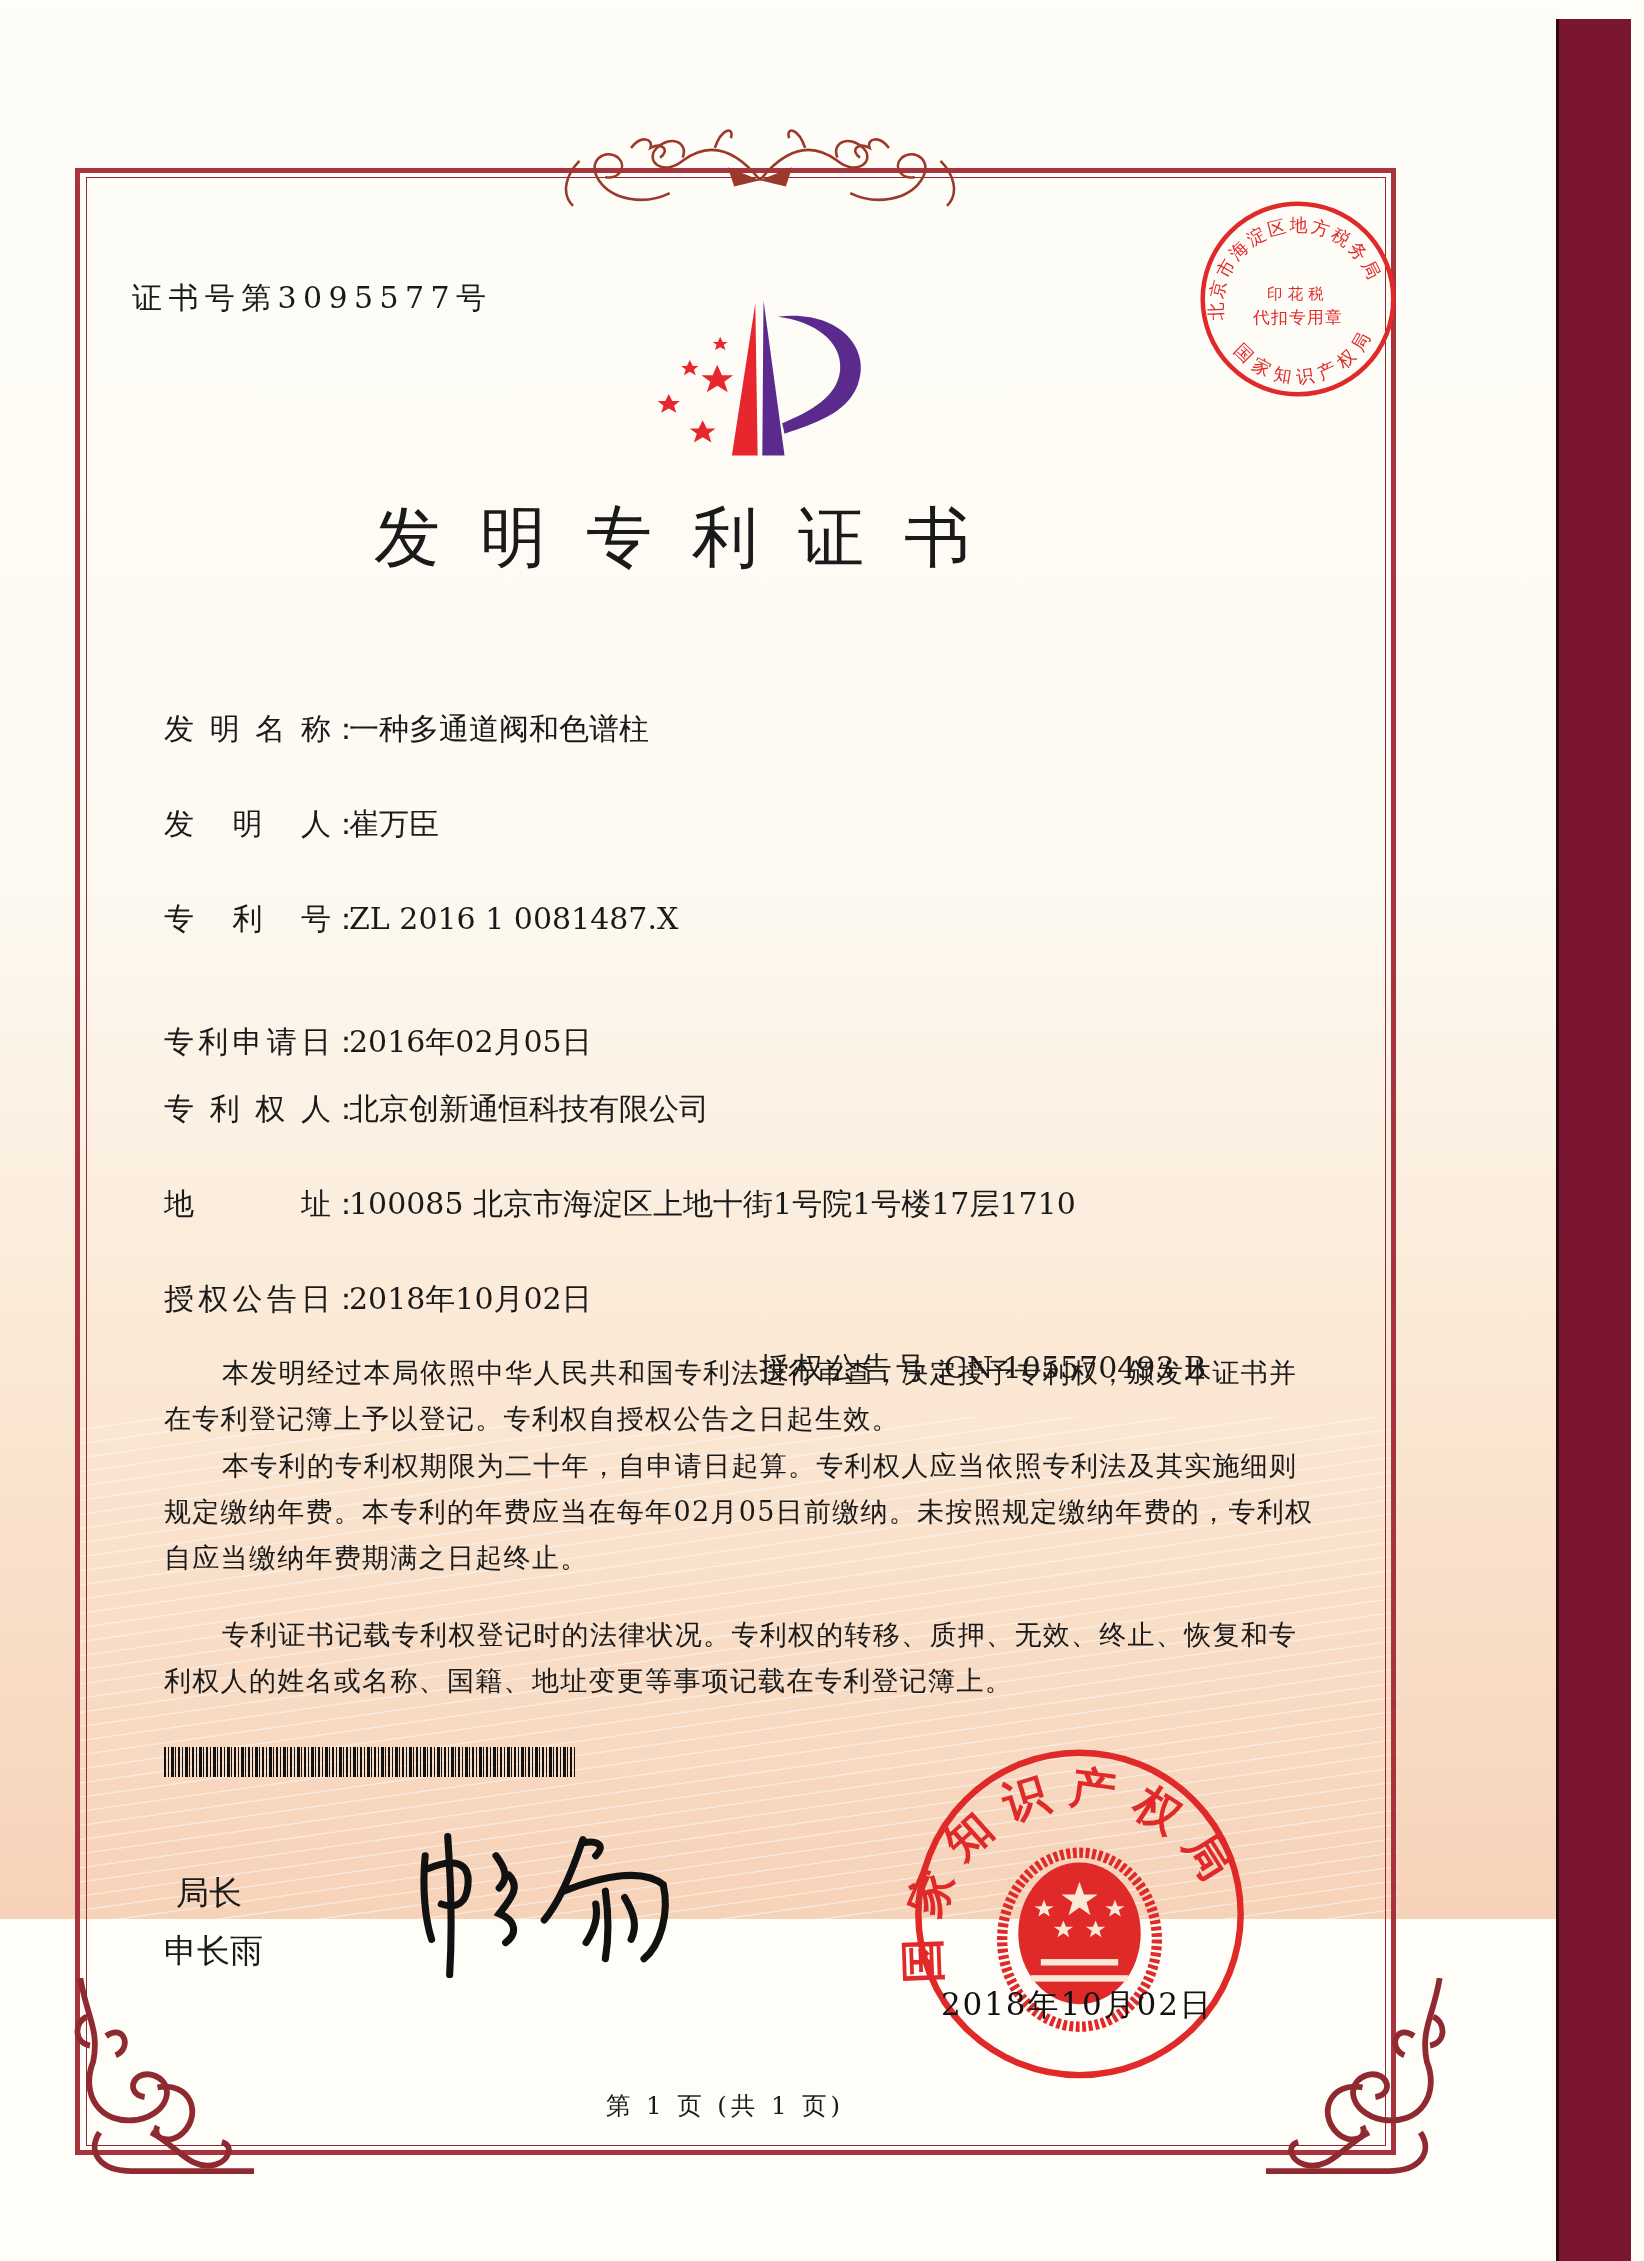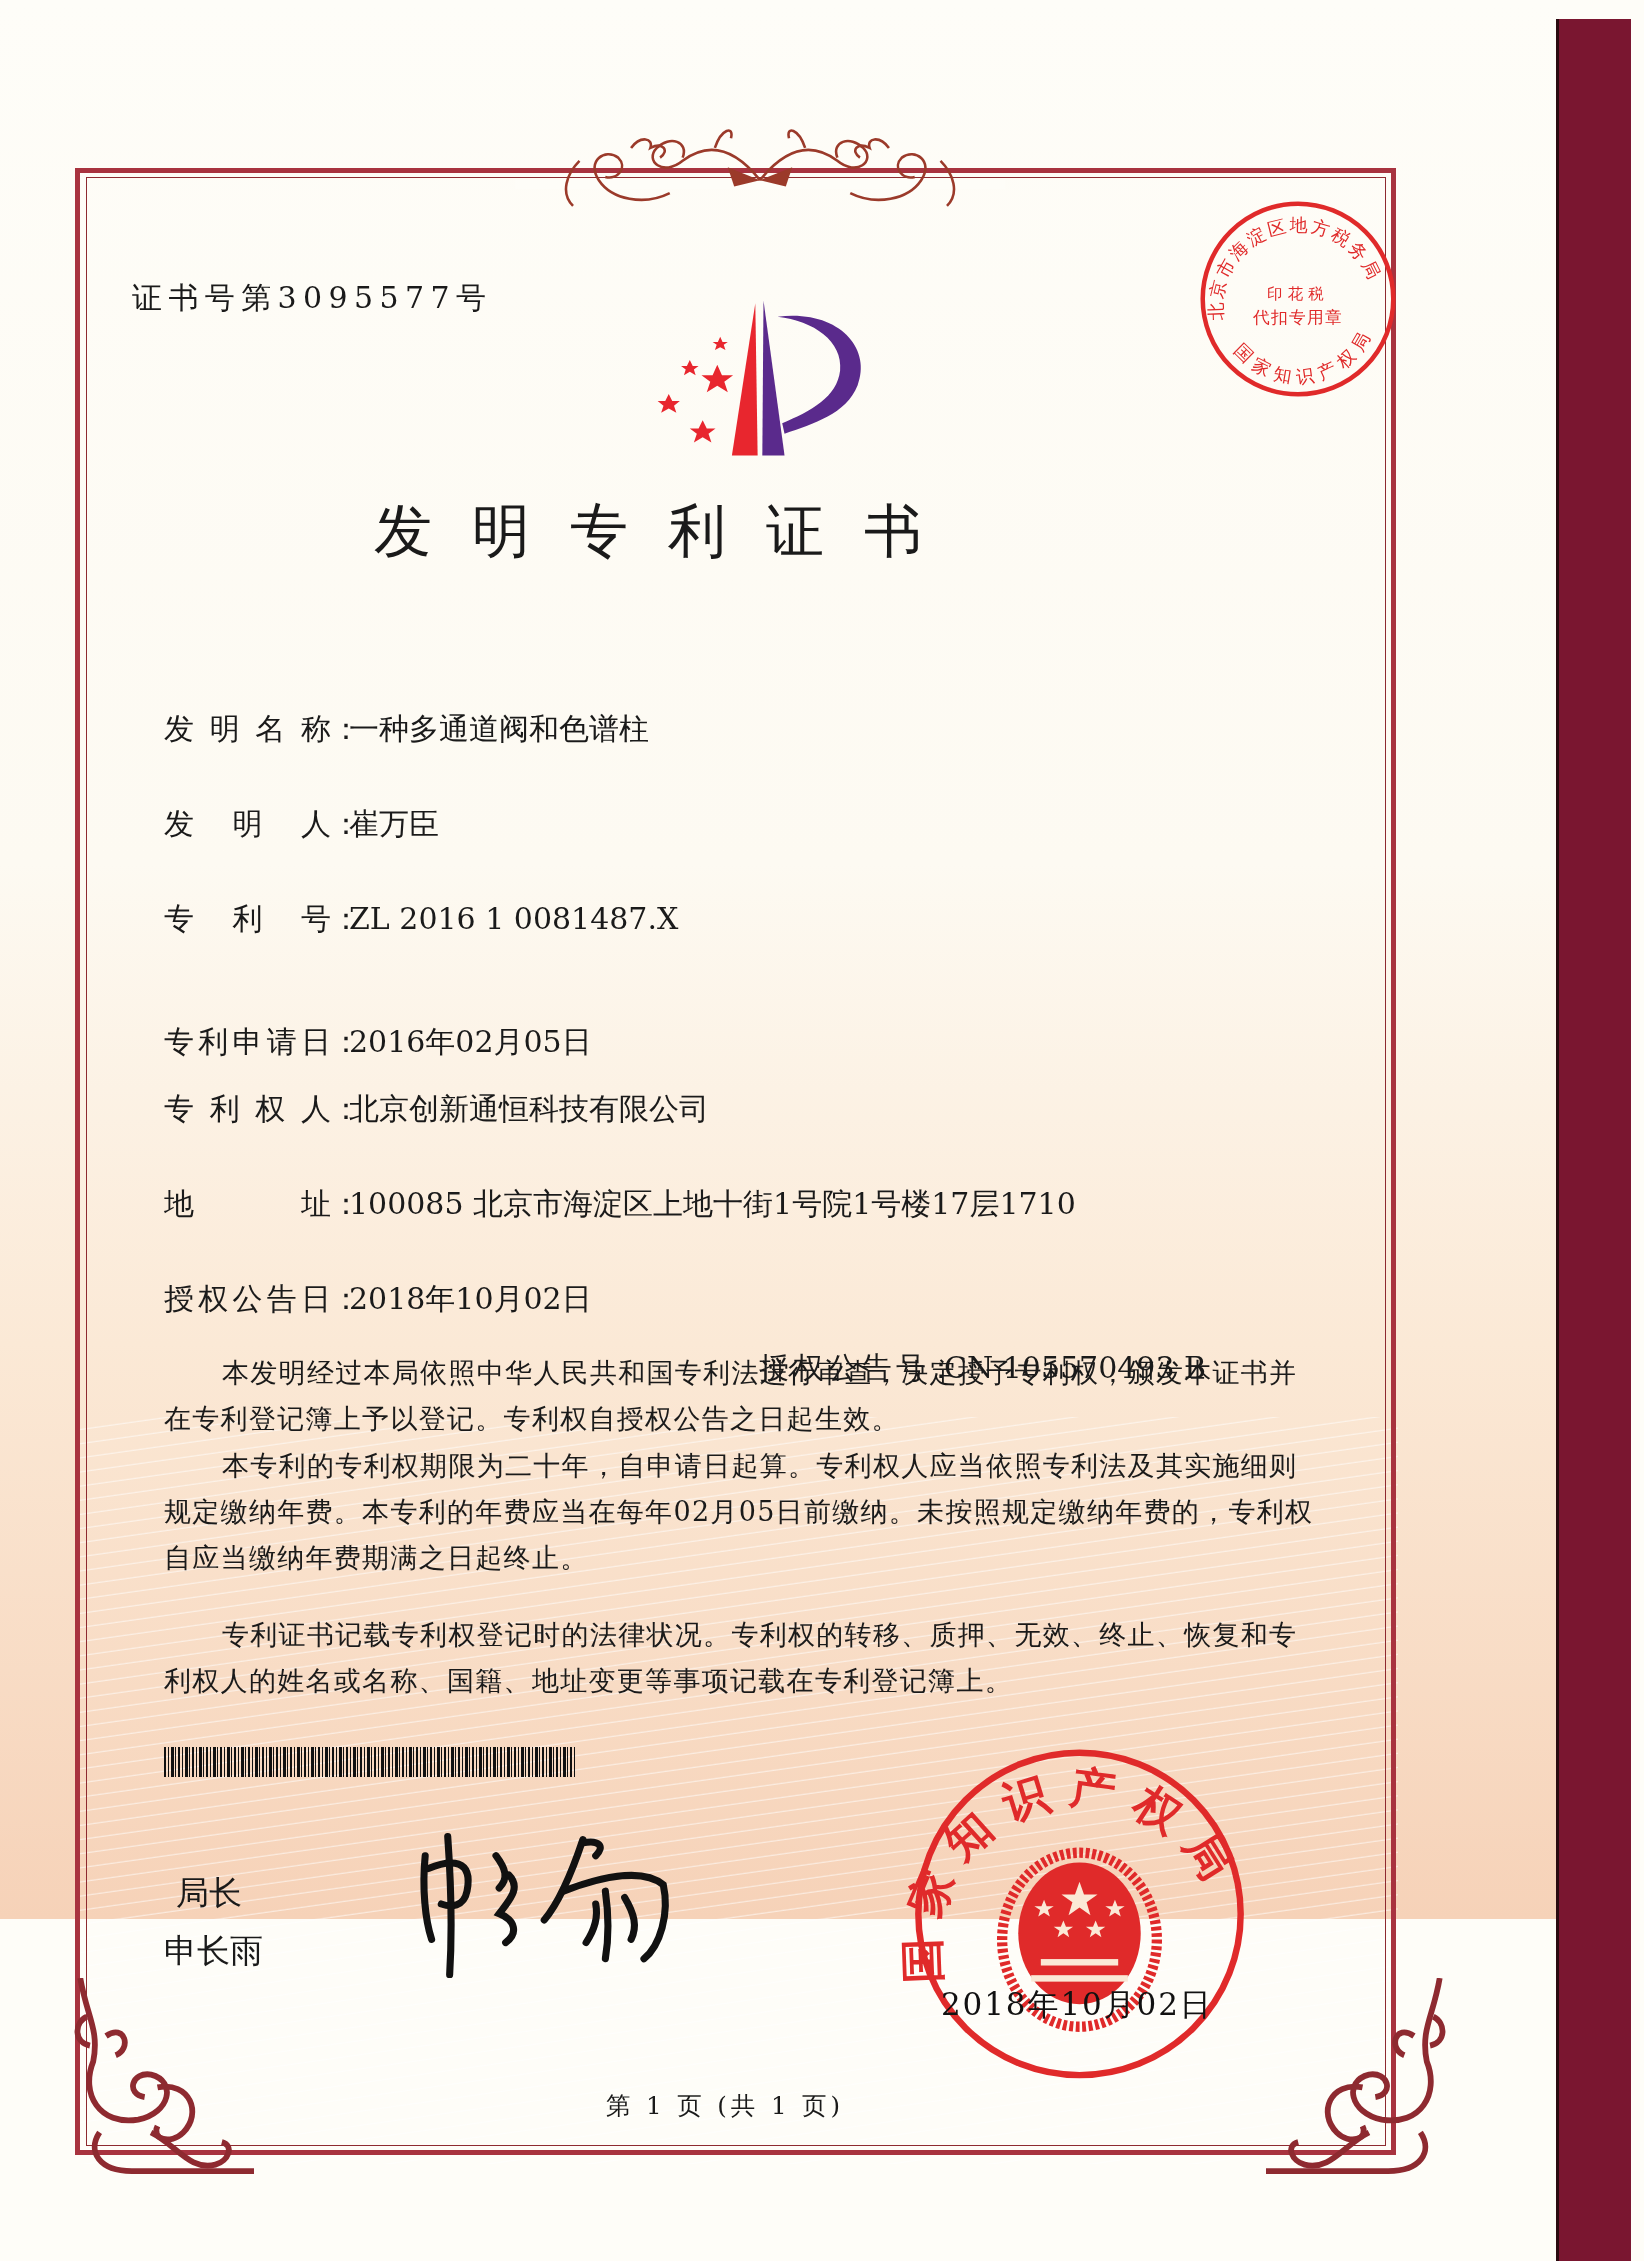--- a/index.html
+++ b/index.html
@@ -42,21 +42,21 @@
   .cert-no {
     position: absolute; left: 132px; top: 278px;
     font-size: 30px; letter-spacing: 6.4px;
   }
   .logo { position: absolute; left: 638px; top: 277px; width: 258px; height: 193px; }
   .tax-seal { position: absolute; left: 1195px; top: 196px; width: 206px; height: 206px; }
 
   .title {
     position: absolute; left: 374px; top: 493px; width: 741px;
     font-family: "DejaVu Sans", "Liberation Sans", sans-serif;
-    font-size: 58px; letter-spacing: 40px; font-weight: 500;
+    font-size: 66px; letter-spacing: 40px; font-weight: 500;
   }
 
   .field { position: absolute; left: 164px; font-size: 30px; white-space: nowrap; }
   .field .lbl { display: inline-block; width: 167px; text-align-last: justify; font-family: Liberation Mono, monospace; }
   .field .colon { display: inline-block; width: 18px; }
   .f1 { top: 709px; }
   .f2 { top: 804px; }
   .f3 { top: 899px; }
   .f4 { top: 1022px; text-align: center; }
   .f5 { top: 1089px; }

